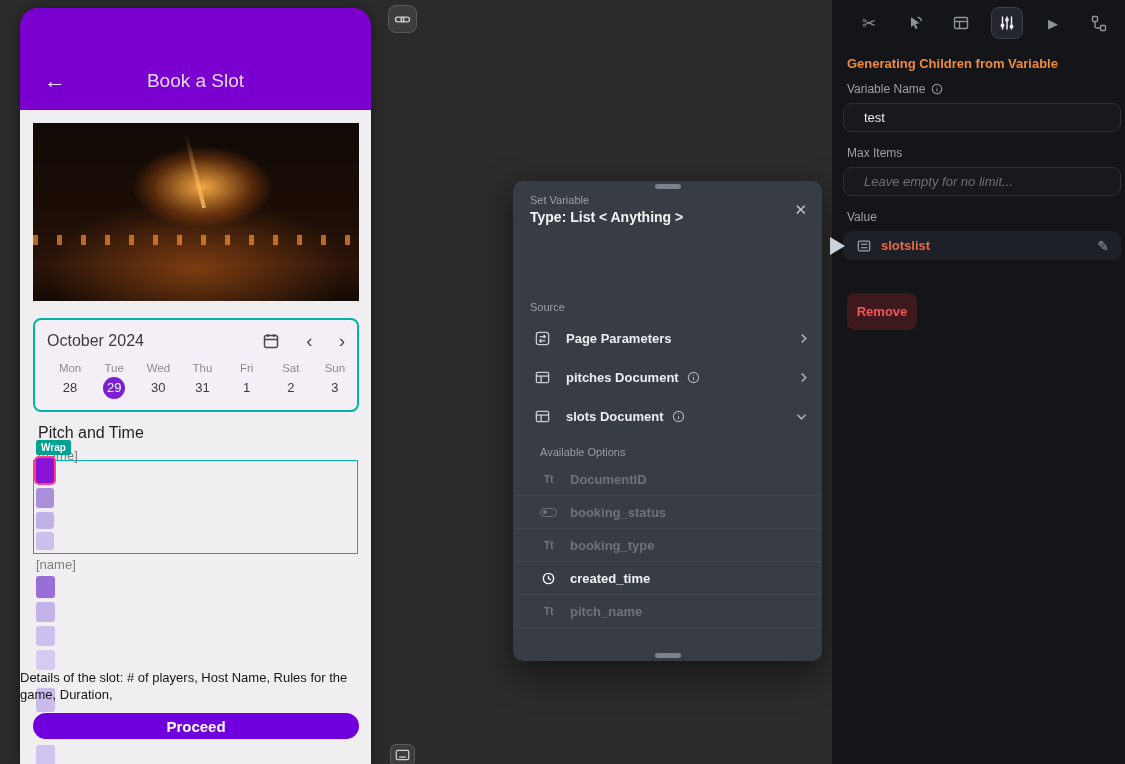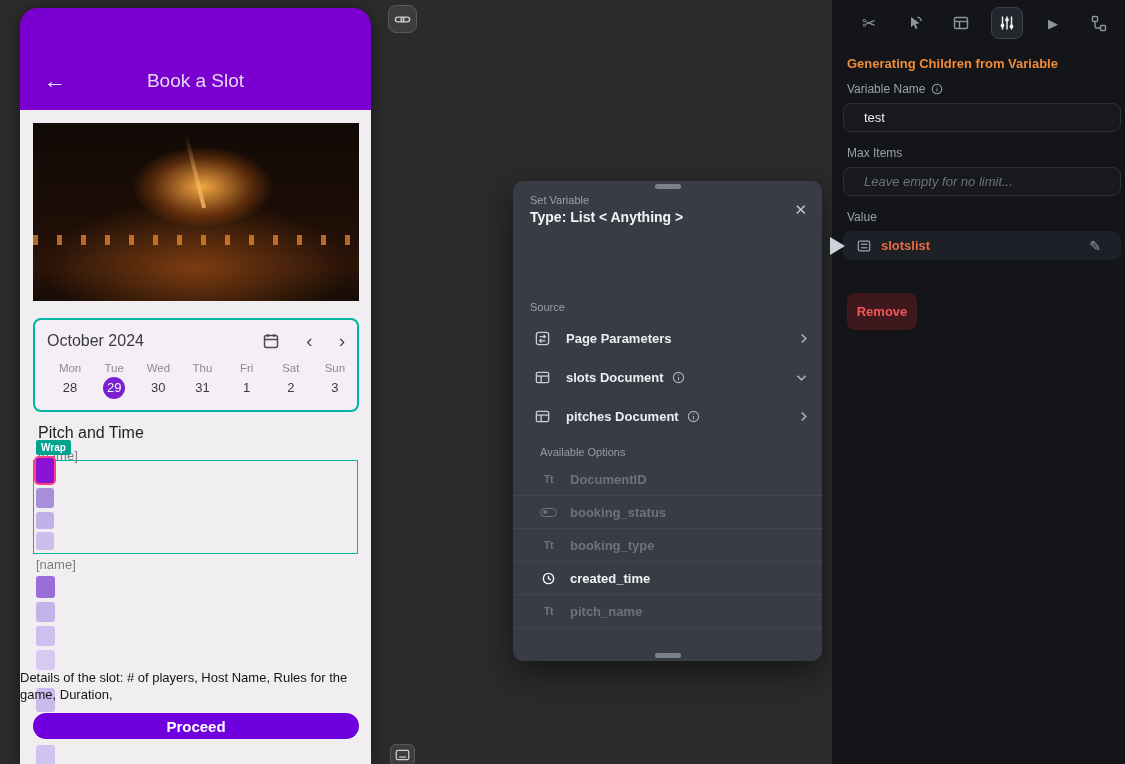--- a/index.html
+++ b/index.html
@@ -127,21 +127,21 @@
   .lbl-maxitems { left:15px; top:146px; }
   .lbl-value { left:15px; top:210px; }
   .p-input { position:absolute; left:11px; width:278px; height:29px; background:#17191f;
       border:1px solid #2b2f37; border-radius:8px; color:#e8eaee; font-size:13px;
       padding:0 12px 0 20px; outline:none; font-family:inherit; }
   .in-varname { top:103px; }
   .in-maxitems { top:167px; }
   .in-maxitems::placeholder { font-style:italic; color:#6c7278; }
   .p-value { position:absolute; left:11px; top:231px; width:278px; height:29px;
       background:#1d2127; border-radius:8px; display:flex; align-items:center;
-      padding:0 20px 0 14px; cursor:pointer; }
+      padding:0 12px 0 14px; cursor:pointer; }
   .value-icon { color:#9aa1a9; display:flex; }
   .value-text { margin-left:10px; flex:1; font-size:13px; font-weight:700; color:#ea6a45; }
   .pencil { color:#9aa1a9; font-size:14px; cursor:pointer; }
   .p-remove { position:absolute; left:15px; top:293px; width:70px; height:37px;
       background:#3f181d; color:#f15757; border:none; border-radius:8px;
       font-size:13px; font-weight:600; font-family:inherit; cursor:pointer; }
 
   svg { display:block; }
 </style>
 </head>
@@ -259,53 +259,53 @@
         </span>
       </div>
       <div class="src-row">
         <span class="src-icon">
           <svg width="17" height="17" viewBox="0 0 18 18" fill="none" stroke="currentColor" stroke-width="1.4">
             <rect x="2.5" y="3.5" width="13" height="11" rx="1.5"></rect>
             <line x1="2.5" y1="7.5" x2="15.5" y2="7.5"></line>
               <line x1="7.5" y1="7.5" x2="7.5" y2="14.5"></line>
           </svg>
         </span>
+        <span class="src-label">pitches Document</span>
+        <span class="src-info">
+          <svg width="13" height="13" viewBox="0 0 14 14" fill="none" stroke="currentColor" stroke-width="1.2">
+            <circle cx="7" cy="7" r="5.5"></circle>
+              <line x1="7" y1="6.5" x2="7" y2="10"></line>
+              <circle cx="7" cy="4.3" r="0.6" fill="currentColor" stroke="none"></circle>
+          </svg>
+        </span>
+        <span class="src-chev">
+          <svg width="9" height="13" viewBox="0 0 10 14" fill="none" stroke="currentColor" stroke-width="1.8">
+              <path d="M3 2.5 L7.5 7 L3 11.5"></path>
+            </svg>
+        </span>
+      </div>
+      <div class="src-row">
+        <span class="src-icon">
+          <svg width="17" height="17" viewBox="0 0 18 18" fill="none" stroke="currentColor" stroke-width="1.4">
+            <rect x="2.5" y="3.5" width="13" height="11" rx="1.5"></rect>
+            <line x1="2.5" y1="7.5" x2="15.5" y2="7.5"></line>
+              <line x1="7.5" y1="7.5" x2="7.5" y2="14.5"></line>
+          </svg>
+        </span>
         <span class="src-label">slots Document</span>
         <span class="src-info">
           <svg width="13" height="13" viewBox="0 0 14 14" fill="none" stroke="currentColor" stroke-width="1.2">
             <circle cx="7" cy="7" r="5.5"></circle>
               <line x1="7" y1="6.5" x2="7" y2="10"></line>
               <circle cx="7" cy="4.3" r="0.6" fill="currentColor" stroke="none"></circle>
           </svg>
         </span>
         <span class="src-chev">
           <svg width="13" height="9" viewBox="0 0 14 10" fill="none" stroke="currentColor" stroke-width="1.8">
               <path d="M2.5 3 L7 7.5 L11.5 3"></path>
-            </svg>
-        </span>
-      </div>
-      <div class="src-row">
-        <span class="src-icon">
-          <svg width="17" height="17" viewBox="0 0 18 18" fill="none" stroke="currentColor" stroke-width="1.4">
-            <rect x="2.5" y="3.5" width="13" height="11" rx="1.5"></rect>
-            <line x1="2.5" y1="7.5" x2="15.5" y2="7.5"></line>
-              <line x1="7.5" y1="7.5" x2="7.5" y2="14.5"></line>
-          </svg>
-        </span>
-        <span class="src-label">pitches Document</span>
-        <span class="src-info">
-          <svg width="13" height="13" viewBox="0 0 14 14" fill="none" stroke="currentColor" stroke-width="1.2">
-            <circle cx="7" cy="7" r="5.5"></circle>
-              <line x1="7" y1="6.5" x2="7" y2="10"></line>
-              <circle cx="7" cy="4.3" r="0.6" fill="currentColor" stroke="none"></circle>
-          </svg>
-        </span>
-        <span class="src-chev">
-          <svg width="9" height="13" viewBox="0 0 10 14" fill="none" stroke="currentColor" stroke-width="1.8">
-              <path d="M3 2.5 L7.5 7 L3 11.5"></path>
             </svg>
         </span>
       </div>
     </div>
 
     <div class="m-avail-label">Available Options</div>
 
     <div class="opt-rows">
       <div class="opt-row">
         <span class="opt-icon">

